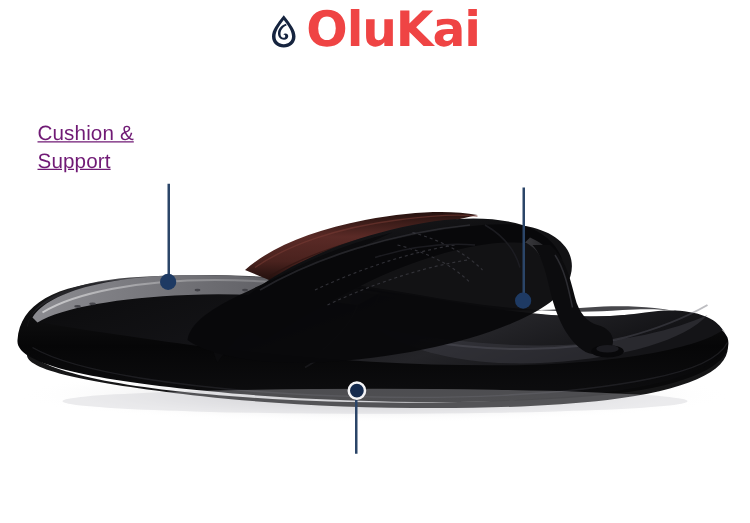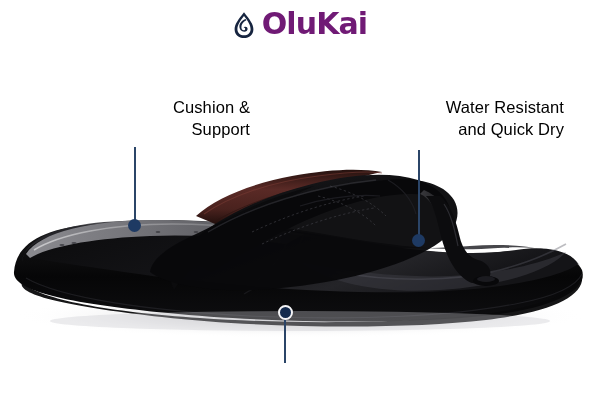--- a/index.html
+++ b/index.html
@@ -32,36 +32,37 @@
     gap: 7px;
   }
   .brand-mark {
     display: block;
     width: 22px;
     height: 28px;
     margin-top: 1px;
   }
   .brand-name {
     font-family: "DejaVu Sans", sans-serif;
-    font-size: 30px;
+    font-size: 39px;
     font-weight: 700;
     letter-spacing: -0.9px;
-    color: #701a75;
+    color: #ef4444;
     line-height: 1;
   }
 
   
   .callout {
     position: absolute;
-    color: #000000;
+    color: #701a75;
     font-size: 16.5px;
     line-height: 22px;
-    text-align: right;
+    text-align: left;
     white-space: pre-line;
     letter-spacing: 0.1px;
+    text-decoration: underline;
   }
   .callout-cushion { left: 30px;  top: 96px;  width: 220px; }
   .callout-water   { left: 338px; top: 96px;  width: 226px; }
   .callout-grip    { left: 180px; top: 367px; width: 240px; }
 
   
   .leader {
     position: absolute;
     width: 2px;
     background: #2b4568;
@@ -325,21 +326,19 @@
     </g>
 
     <ellipse cx="300" cy="321" rx="250" ry="10" fill="#c9c9cd" opacity="0.35"></ellipse>
   </svg>
 
   <div class="callout callout-cushion">Cushion &amp;
 Support</div>
   <div class="leader leader-cushion"></div>
   <div class="dot dot-cushion"></div>
 
-  <div class="callout callout-water">Water Resistant
-and Quick Dry</div>
   <div class="leader leader-water"></div>
   <div class="dot dot-water"></div>
 
   <div class="leader leader-grip"></div>
   <div class="dot dot-grip"></div>
 
 </div>
 
 </body></html>

